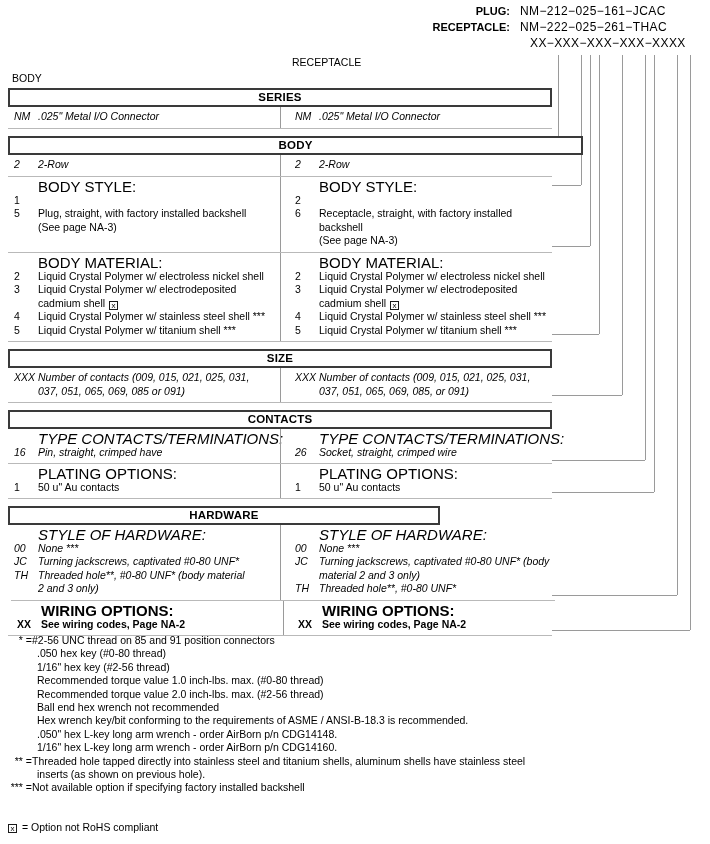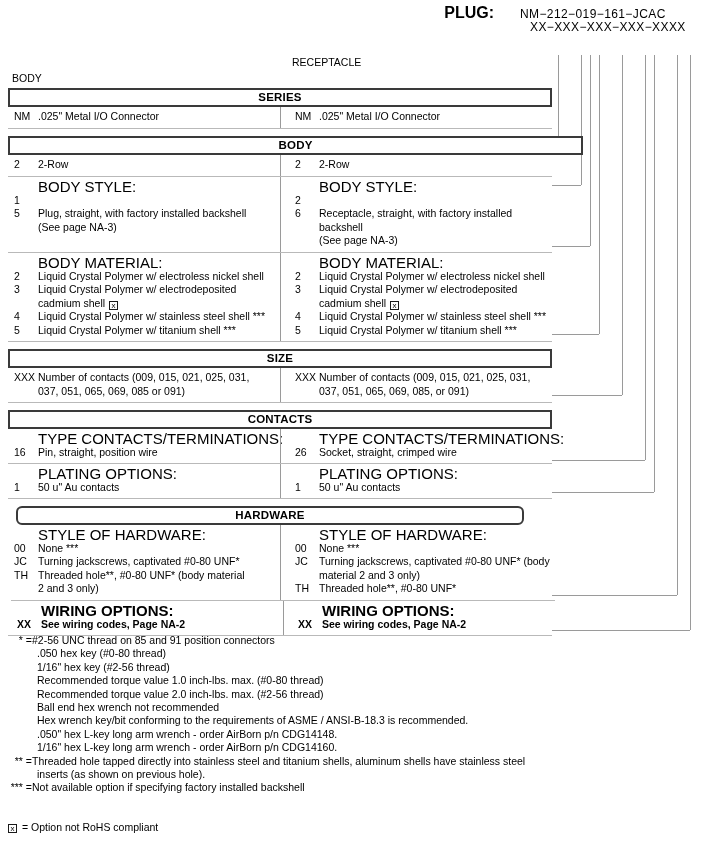--- a/index.html
+++ b/index.html
@@ -27,22 +27,22 @@
   }
   .pn-row {
     display: flex;
     align-items: baseline;
     height: 16px;
   }
   .pn-label {
     width: 100px;
     text-align: right;
     font-weight: bold;
-    font-size: 16px;
-    padding-right: 26px;
+    font-size: 11px;
+    padding-right: 10px;
     white-space: nowrap;
   }
   .pn-value {
     font-size: 12px;
     letter-spacing: 0.4px;
     white-space: nowrap;
   }
   .pn-mask-row { height: 17px; }
   .pn-mask {
     margin-left: 110px;
@@ -74,21 +74,21 @@
     font-size: 11.5px;
     letter-spacing: 0.2px;
     background: #ffffff;
   }
 
   
   .optblock {
     display: flex;
     border-top: 1px solid #b9b9b9;
   }
-  .optblock.notop { border-top: none; }
+  .optblock.notop { border-top: none; font-style: italic; }
   .optcol {
     width: 50%;
     padding: 3px 0 4px 0;
     position: relative;
   }
   .optcol.right {
     border-left: 1px solid #9a9a9a;
     padding-left: 8px;
   }
   .opt-title {
@@ -145,21 +145,25 @@
   .fn-rohs .boxx { margin-left: 0; margin-right: 5px; }
 </style>
 </head>
 <body>
 
 <div id="page">
 
   <div class="pn-header">
     <div class="pn-row">
       <div class="pn-label">PLUG:</div>
-      <div class="pn-value">NM−212−019−161−JCAC</div>
+      <div class="pn-value">NM−212−025−161−JCAC</div>
+    </div>
+    <div class="pn-row">
+      <div class="pn-label">RECEPTACLE:</div>
+      <div class="pn-value">NM−222−025−261−THAC</div>
     </div>
     <div class="pn-row pn-mask-row">
       <div class="pn-mask">XX−XXX−XXX−XXX−XXXX</div>
     </div>
   </div>
 
   <div id="ticks">
       <div class="tick" style="left: 558px; top: 55px; height: 85px; background: rgb(154, 154, 154);"></div>
       <div style="position: absolute; left: 552px; top: 140px; width: 6px; height: 1px; background: rgb(154, 154, 154);"></div>
       <div class="tick" style="left: 581px; top: 55px; height: 130px; background: rgb(154, 154, 154);"></div>
@@ -319,21 +323,21 @@
           </div>
         </div>
       </div>
       <div style="position: absolute; left: 8px; top: 402px; width: 544px; height: 1px; background: rgb(185, 185, 185);"></div>
       <div class="banner" style="position: absolute; left: 8px; top: 410px; width: 544px;"><span>CONTACTS</span></div>
       <div class="optblock notop" style="position: absolute; left: 8px; top: 429px; width: 544px;">
         <div class="optcol">
           <div class="opt-title">TYPE CONTACTS/TERMINATIONS:</div>
           <div class="opt-row">
             <div class="opt-code">16</div>
-            <div class="opt-desc">Pin, straight, position wire</div>
+            <div class="opt-desc">Pin, straight, crimped have</div>
           </div>
         </div>
         <div class="optcol right">
           <div class="opt-title">TYPE CONTACTS/TERMINATIONS:</div>
           <div class="opt-row">
             <div class="opt-code">26</div>
             <div class="opt-desc">Socket, straight, crimped wire</div>
           </div>
         </div>
       </div>
@@ -347,21 +351,21 @@
         </div>
         <div class="optcol right">
           <div class="opt-title">PLATING OPTIONS:</div>
           <div class="opt-row">
             <div class="opt-code">1</div>
             <div class="opt-desc">50 u" Au contacts</div>
           </div>
         </div>
       </div>
       <div style="position: absolute; left: 8px; top: 498px; width: 544px; height: 1px; background: rgb(185, 185, 185);"></div>
-      <div class="banner" style="position: absolute; left: 16px; top: 506px; width: 508px; border-radius: 6px;"><span>HARDWARE</span></div>
+      <div class="banner" style="position: absolute; left: 8px; top: 506px; width: 432px;"><span>HARDWARE</span></div>
       <div class="optblock notop" style="position: absolute; left: 8px; top: 525px; width: 544px;">
         <div class="optcol">
           <div class="opt-title">STYLE OF HARDWARE:</div>
           <div class="opt-row">
             <div class="opt-code">00</div>
             <div class="opt-desc">None ***</div>
           </div>
           <div class="opt-row">
             <div class="opt-code">JC</div>
             <div class="opt-desc">Turning jackscrews, captivated #0-80 UNF*</div>

